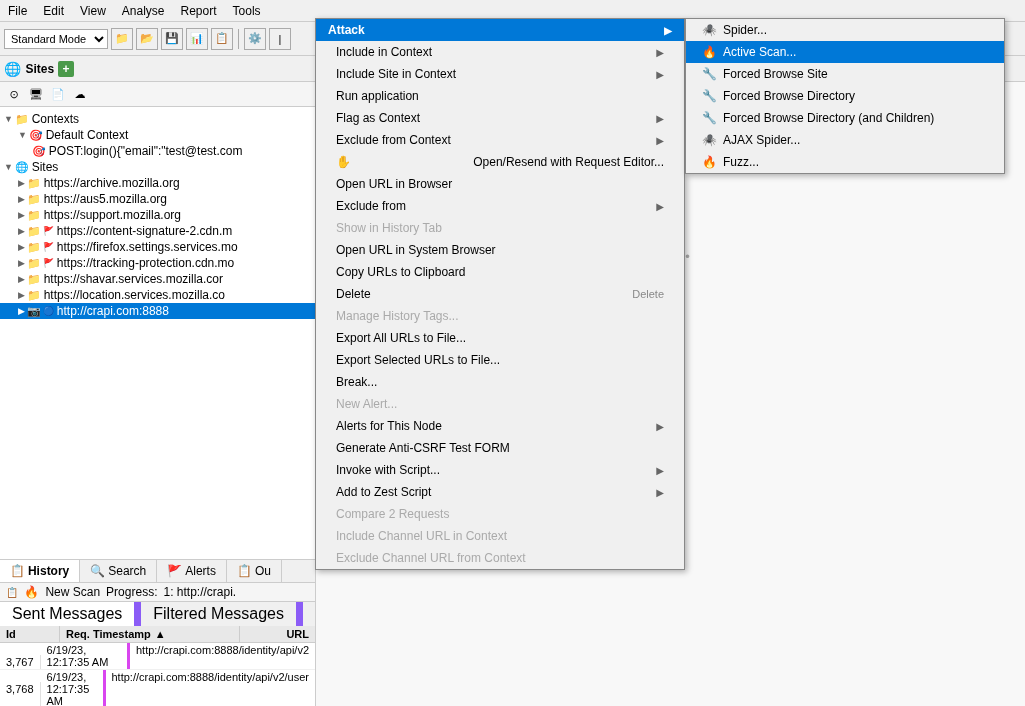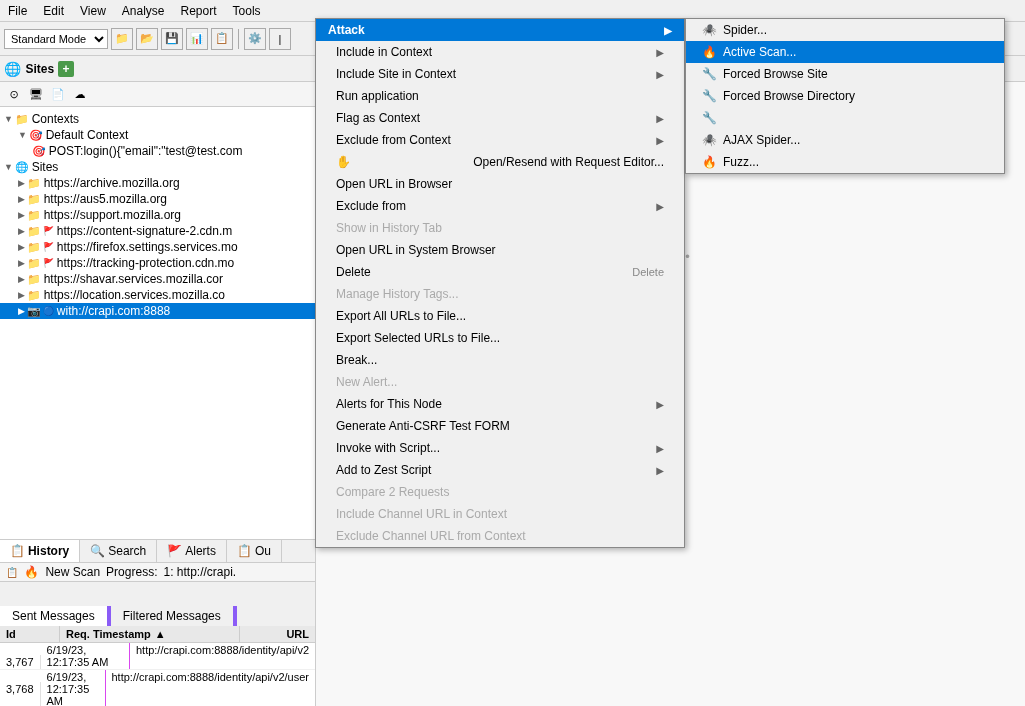--- a/index.html
+++ b/index.html
@@ -40,21 +40,21 @@
     
     .bottom-tabs { display: flex; border-top: 1px solid #ccc; background: #f0f0f0; }
     .bottom-tab { padding: 4px 10px; cursor: pointer; font-size: 12px; border-right: 1px solid #ccc; display: flex; align-items: center; gap: 3px; }
     .bottom-tab.active { background: white; font-weight: bold; }
 
     
     .bottom-toolbar { display: flex; align-items: center; padding: 2px 6px; gap: 6px; border-top: 1px solid #ccc; background: #f5f5f5; font-size: 12px; }
 
     
     .msg-tabs { display: flex; border-top: 1px solid #ccc; background: #f0f0f0; }
-    .msg-tab { padding: 3px 12px; cursor: pointer; font-size: 12px; border-right: 4px solid #8b5cf6; margin-top: 24px; }
+    .msg-tab { padding: 3px 12px; cursor: pointer; font-size: 16px; border-right: 7px solid #8b5cf6; }
     .msg-tab.active { background: white; }
 
     
     .right-panel { position: absolute; top: 82px; left: 316px; right: 0; bottom: 0; background: #f8f8f8; overflow: hidden; }
 
     
     .context-menu { position: absolute; top: 18px; left: 315px; width: 370px; background: #f0f0f0; border: 1px solid #888; box-shadow: 2px 2px 6px rgba(0,0,0,0.3); z-index: 100; }
     .context-menu-item { padding: 4px 20px; cursor: pointer; font-size: 12px; display: flex; align-items: center; justify-content: space-between; white-space: nowrap; }
     .context-menu-item.disabled { color: #aaa; cursor: default; }
     .context-menu-header { background: #0078d7; color: white; padding: 4px 12px; font-size: 12px; font-weight: bold; display: flex; align-items: center; justify-content: space-between; }
@@ -76,21 +76,21 @@
     .launch-btn { background: #f0f0f0; border: 1px solid #888; padding: 4px 12px; font-size: 12px; cursor: pointer; }
     .progress-bar { height: 16px; background: #e0e0e0; border: 1px solid #aaa; position: relative; width: 300px; }
     .progress-fill { height: 100%; background: #0078d7; display: flex; align-items: center; justify-content: center; color: white; font-size: 11px; font-weight: bold; }
 
     .url-table-header { display: flex; background: #e8e8e8; border-bottom: 1px solid #ccc; }
     .url-col-id { width: 60px; padding: 2px 6px; font-weight: bold; font-size: 11px; border-right: 1px solid #ccc; }
     .url-col-ts { width: 180px; padding: 2px 6px; font-weight: bold; font-size: 11px; border-right: 1px solid #ccc; display: flex; align-items: flex-start; gap: 4px; }
     .url-col-url { flex: 1; padding: 2px 6px; font-weight: bold; font-size: 11px; text-align: right; }
     .url-row { display: flex; border-bottom: 1px solid #f0f0f0; }
     .url-cell-id { width: 60px; padding: 1px 6px; font-size: 11px; border-right: 1px solid #e0e0e0; margin-top: 12px; }
-    .url-cell-ts { width: 180px; padding: 1px 6px; font-size: 11px; border-right: 1px solid #d946ef; }
+    .url-cell-ts { width: 180px; padding: 1px 6px; font-size: 11px; border-right: 3px solid #d946ef; }
     .url-cell-url { flex: 1; padding: 1px 6px; font-size: 11px; text-align: center; }
   </style>
 </head>
 <body>
 
 <div class="menubar">
   <span class="menubar-item">File</span>
   <span class="menubar-item">Edit</span>
   <span class="menubar-item">View</span>
   <span class="menubar-item">Analyse</span>
@@ -190,21 +190,21 @@
     </div>
     <div class="tree-item tree-indent-1">
       <span class="expand-arrow">▶</span>
       <span class="tree-icon">📁</span>
       <span>https://location.services.mozilla.co</span>
     </div>
     <div class="tree-item tree-indent-1 selected">
       <span class="expand-arrow" style="color:white;">▶</span>
       <span class="tree-icon">📷</span>
       <span style="font-size:9px;margin-right:2px;">🔵</span>
-      <span>with://crapi.com:8888</span>
+      <span>http://crapi.com:8888</span>
     </div>
   </div>
 
   <div class="bottom-tabs">
     <div class="bottom-tab active">
       <span>📋</span>
       <span>History</span>
     </div>
     <div class="bottom-tab">
       <span>🔍</span>
@@ -323,20 +323,23 @@
     <span>Exclude from</span>
       <span class="submenu-arrow">▶</span>
   </div>
   <div class="context-menu-item disabled">
     <span>Show in History Tab</span>
   </div>
   <div class="context-menu-item">
     <span>Open URL in System Browser</span>
   </div>
   <div class="context-menu-item">
+    <span>Copy URLs to Clipboard</span>
+  </div>
+  <div class="context-menu-item">
     <span>Delete</span>
       <span style="color:#888; font-size:11px;">Delete</span>
   </div>
   <div class="context-menu-item disabled">
     <span>Manage History Tags...</span>
   </div>
   <div class="context-menu-item">
     <span>Export All URLs to File...</span>
   </div>
   <div class="context-menu-item">
@@ -386,20 +389,21 @@
   <div class="submenu-item">
     <span>🔧</span>
     <span>Forced Browse Site</span>
   </div>
   <div class="submenu-item">
     <span>🔧</span>
     <span>Forced Browse Directory</span>
   </div>
   <div class="submenu-item">
     <span>🔧</span>
+    <span>Forced Browse Directory (and Children)</span>
   </div>
   <div class="submenu-item">
     <span>🕷️</span>
     <span>AJAX Spider...</span>
   </div>
   <div class="submenu-item">
     <span>🔥</span>
     <span>Fuzz...</span>
   </div>
 </div>

